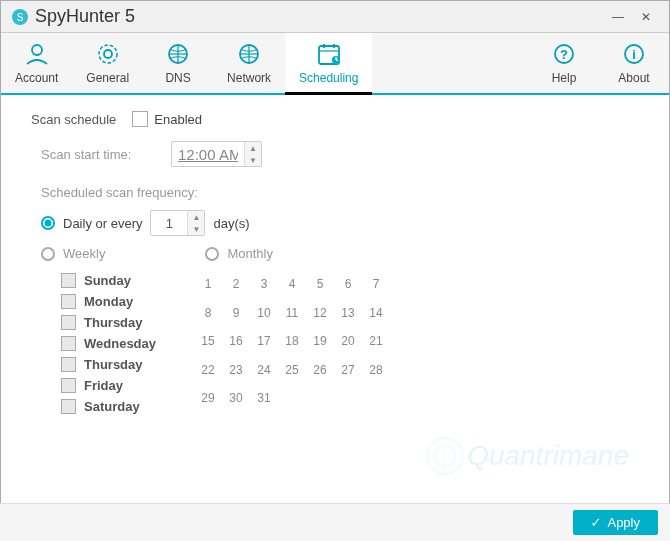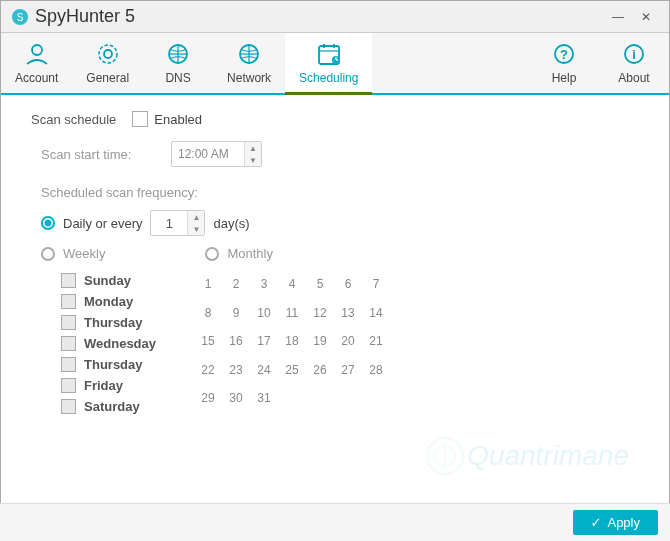--- a/index.html
+++ b/index.html
@@ -66,21 +66,21 @@
       cursor: pointer;
       min-width: 70px;
       color: #444;
       font-size: 12px;
       gap: 3px;
       border-bottom: 3px solid transparent;
       margin-bottom: -2px;
     }
     .nav-item.active {
       background: #fff;
-      border-bottom: 3px solid #4d7c0f;
+      border-bottom: 3px solid #000000;
       color: #00a0b8;
     }
     .nav-item .nav-icon {
       width: 28px;
       height: 28px;
       display: flex;
       align-items: center;
       justify-content: center;
       font-size: 20px;
       color: #00a0b8;
@@ -142,24 +142,25 @@
       align-items: center;
       border: 1px solid #ccc;
       background: #fff;
       border-radius: 2px;
     }
     .time-input {
       width: 72px;
       height: 24px;
       border: none;
       outline: none;
-      font-size: 12px;
+      font-size: 15px;
       padding: 0 6px;
       color: #555;
       background: transparent;
+      text-decoration: underline;
     }
     .time-spinners {
       display: flex;
       flex-direction: column;
       border-left: 1px solid #ddd;
     }
     .spinner-btn {
       width: 16px;
       height: 12px;
       border: none;

